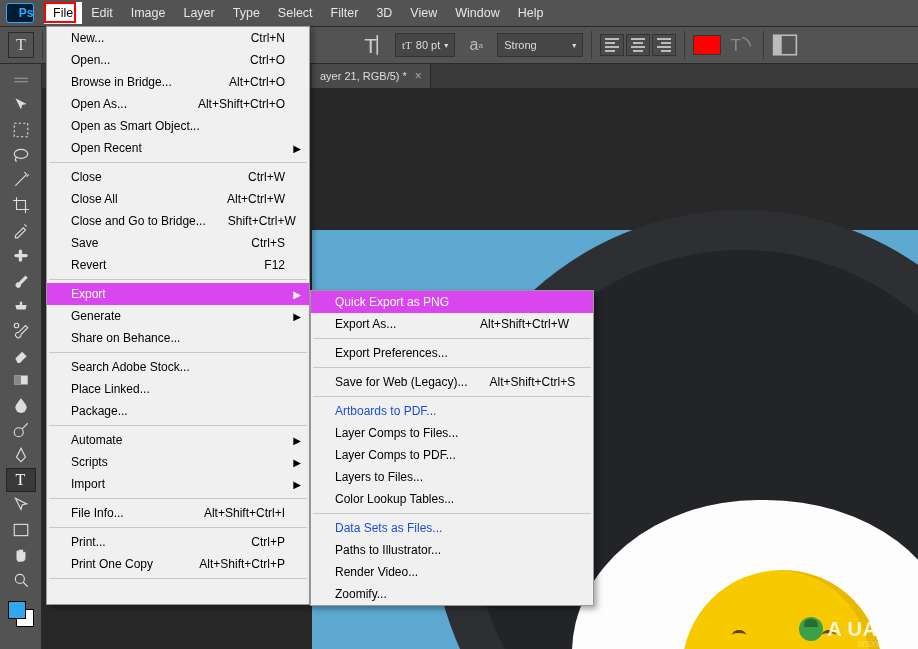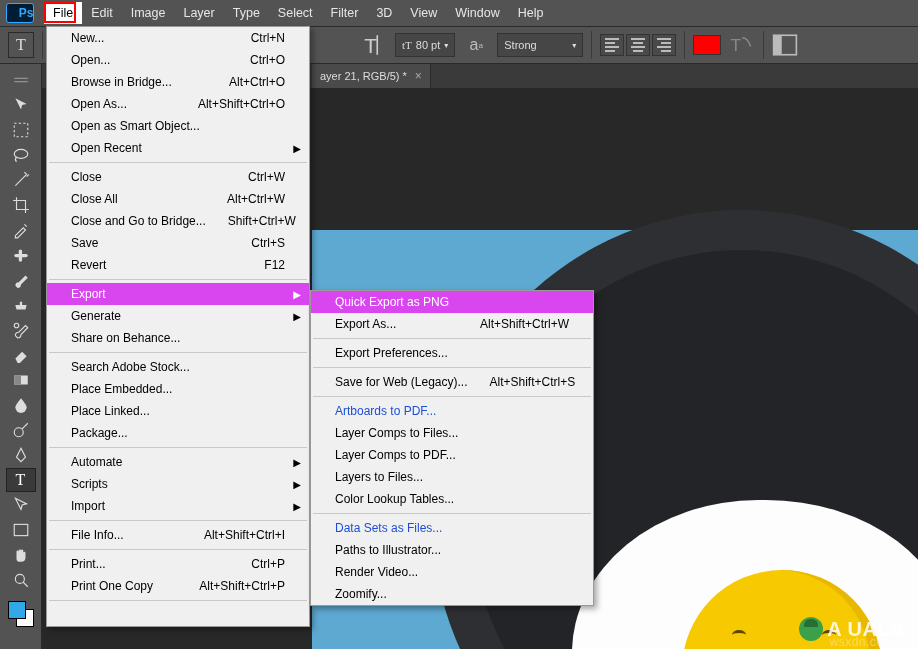--- a/index.html
+++ b/index.html
@@ -78,21 +78,21 @@
     .file-menu { left: 46px; top: 26px; width: 264px; }
     .export-menu { left: 310px; top: 290px; width: 284px; }
 
     
     .wm { position: absolute; right: 14px; bottom: 8px; color: rgba(255,255,255,.85); font-size: 20px;
           font-weight: 600; letter-spacing: .5px; display: flex; align-items: center; gap: 4px; }
     .wm .av { width: 24px; height: 24px; background: #3aa04a; border-radius: 50%; display: inline-block;
               position: relative; }
     .wm .av::after { content: ""; position: absolute; width: 14px; height: 8px; background: #276e32;
                      border-radius: 6px 6px 0 0; left: 5px; top: 2px; }
-    .src { position: absolute; right: 24px; bottom: 0; color: rgba(255,255,255,.35); font-size: 12px;
+    .src { position: absolute; right: 6px; bottom: 0; color: rgba(255,255,255,.35); font-size: 10px;
            letter-spacing: .5px; }
   </style>
 </head>
 <body>
 
 <div class="menubar">
   <div class="ps-logo">Ps</div>
   <div class="menu-item active">File</div>
   <div class="menu-item">Edit</div>
   <div class="menu-item">Image</div>
@@ -368,23 +368,20 @@
       <span class="arrow">▶</span>
     </div>
     <div class="row">
       <span>Share on Behance...</span>
     </div>
     <div class="sep"></div>
     <div class="row">
       <span>Search Adobe Stock...</span>
     </div>
     <div class="row">
-      <span>Place Embedded...</span>
-    </div>
-    <div class="row">
       <span>Place Linked...</span>
     </div>
     <div class="row">
       <span>Package...</span>
     </div>
     <div class="sep"></div>
     <div class="row">
       <span>Automate</span>
       <span class="arrow">▶</span>
     </div>

